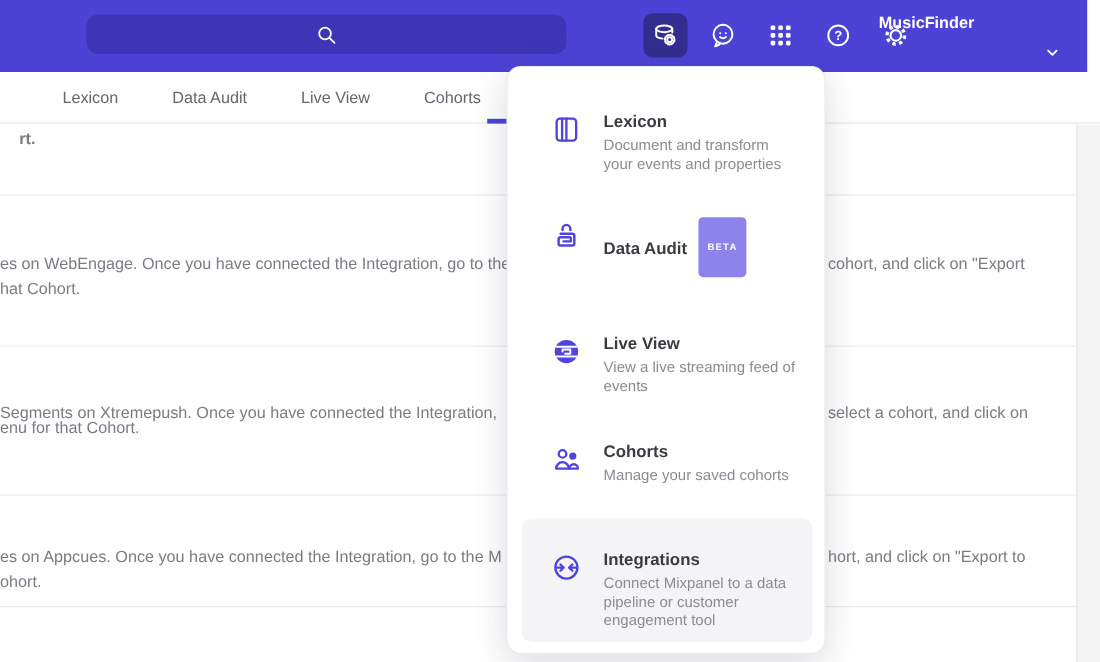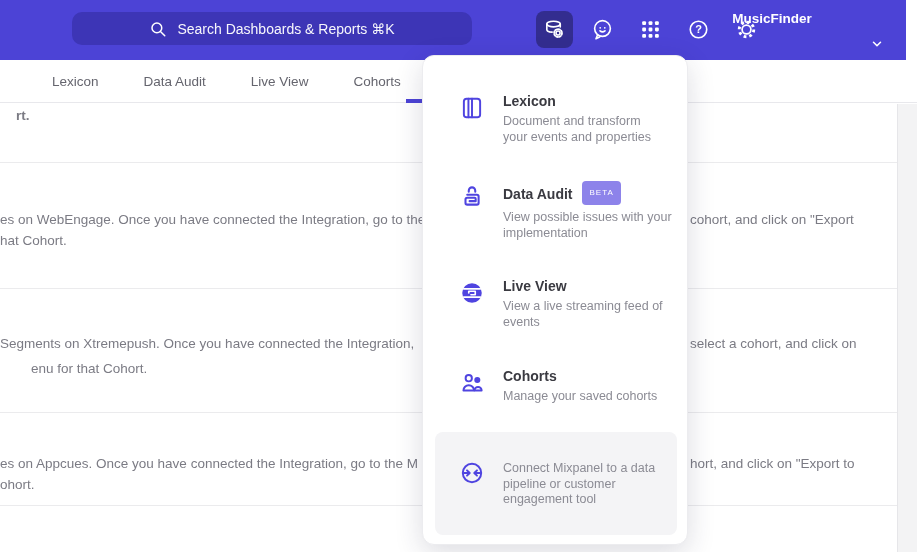--- a/index.html
+++ b/index.html
@@ -39,42 +39,42 @@
     border-left:1px solid #e6e6e9;z-index:2;}
 
   
   .panel{position:absolute;left:422px;top:55px;width:266px;height:490px;background:#fff;border-radius:12px;
     border:1px solid #ececef;box-shadow:0 8px 28px rgba(40,40,70,0.16);z-index:40;}
   .menu-item{position:absolute;left:0;width:266px;display:flex;align-items:flex-start;padding-left:36px;cursor:pointer;}
   .menu-item .mi-icon{width:26px;height:26px;flex:0 0 26px;margin-top:3px;}
   .menu-item .mi-text{margin-left:18px;width:180px;}
   .mi-title-row{display:flex;align-items:center;gap:10px;}
   .mi-title{font-size:14px;font-weight:700;color:#3a3a41;line-height:18px;}
-  .mi-badge{background:var(--badge-bg);color:#fff;font-size:8px;font-weight:400;letter-spacing:1px;
-    padding:8px 7px;border-radius:4px;line-height:8px;transform:translateY(-1px);}
+  .mi-badge{background:var(--badge-bg);color:#fff;font-size:8px;font-weight:700;letter-spacing:1px;
+    padding:21px 7px;border-radius:4px;line-height:8px;transform:translateY(-1px);}
   .mi-desc{margin-top:4px;font-size:12.5px;color:#8b8b94;line-height:15.5px;white-space:pre-line;}
   .highlight{position:absolute;left:12px;top:376px;width:242px;height:103px;background:#f4f4f6;border-radius:8px;}
 </style>
 </head>
 <body>
 
 <div class="stage">
 
   <div class="bg">
     <div class="bg-line" style="left:16px;top:3px;font-weight:bold;">rt.</div>
     <div class="divider" style="top:59px;"></div>
 
     <div class="bg-line" style="left:0;top:107px;">es on WebEngage. Once you have connected the Integration, go to the</div>
     <div class="bg-line" style="left:690px;top:107px;">cohort, and click on "Export</div>
     <div class="bg-line" style="left:0;top:128px;text-align:center;">hat Cohort.</div>
     <div class="divider" style="top:185px;"></div>
 
     <div class="bg-line" style="left:690px;top:231px;">select a cohort, and click on</div>
     <div class="bg-line" style="left:0;top:231px;">Segments on Xtremepush. Once you have connected the Integration,</div>
-    <div class="bg-line" style="left:0;top:256px;margin-left:31px;">enu for that Cohort.</div>
+    <div class="bg-line" style="left:0;top:244px;">enu for that Cohort.</div>
     <div class="divider" style="top:309px;"></div>
 
     <div class="bg-line" style="left:0;top:351px;">es on Appcues. Once you have connected the Integration, go to the M</div>
     <div class="bg-line" style="left:690px;top:351px;">hort, and click on "Export to</div>
     <div class="bg-line" style="left:0;top:372px;">ohort.</div>
     <div class="divider" style="top:402px;"></div>
   </div>
 
   <div class="right-strip"></div>
 
@@ -85,21 +85,20 @@
     <div class="tab">Cohorts</div>
   </div>
   <div class="active-underline"></div>
 
   <div class="header">
     <div class="search-pill">
       <svg width="18" height="18" viewBox="0 0 24 24" fill="none" stroke="#fff" stroke-width="2" stroke-linecap="round">
         <circle cx="10.5" cy="10.5" r="6.5"></circle>
           <line x1="15.6" y1="15.6" x2="21" y2="21"></line>
       </svg>
-      <span>Search Dashboards &amp; Reports ⌘K</span>
     </div>
 
     <div class="hdr-icons">
       <div class="hdr-btn active">
         <svg width="23" height="23" viewBox="0 0 24 24" fill="none" stroke="#fff" stroke-width="1.7" stroke-linecap="round">
           <ellipse cx="11" cy="6.3" rx="7" ry="2.9"></ellipse>
           <path d="M4 6.3v5.6c0 1.5 2.4 2.7 5.5 2.9"></path>
           <path d="M18 6.3v3.1"></path>
           <circle cx="15.7" cy="15.7" r="2.1"></circle>
           <circle cx="15.7" cy="15.7" r="4.1" stroke-width="1.9" stroke-dasharray="1.7 1.5"></circle>
@@ -173,22 +172,20 @@
     <div class="menu-item" style="top:126px;">
       <svg class="mi-icon" viewBox="0 0 24 24" fill="none" stroke="#4f44e0" stroke-width="1.9" stroke-linecap="round" stroke-linejoin="round">
         <path d="M9 6.2V5.2a3 3 0 0 1 6 0v1"></path>
         <path d="M7.6 9h8.9A1.6 1.6 0 0 1 18.1 10.6v5.9a1.6 1.6 0 0 1-1.6 1.6H7.6A1.6 1.6 0 0 1 6 16.5v-3.1a1.6 1.6 0 0 1 1.6-1.6h6.8a1 1 0 0 1 1 1v2.1h-5.6"></path>
       </svg>
       <div class="mi-text">
         <div class="mi-title-row">
           <span class="mi-title">Data Audit</span>
           <span class="mi-badge">BETA</span>
         </div>
-        <div class="mi-desc">View possible issues with your
-implementation</div>
       </div>
     </div>
 
     <div class="menu-item" style="top:221px;">
       <svg class="mi-icon" viewBox="0 0 24 24">
         <circle cx="12" cy="12" r="9" fill="#4f44e0"></circle>
         <g fill="none" stroke="#fff" stroke-width="1.5" stroke-linecap="round" stroke-linejoin="round">
           <path d="M4.2 8.2h15.6"></path>
           <path d="M4.2 15.8h15.6"></path>
           <path d="M9 12v-1.6h6v3.2h-4"></path>
@@ -218,20 +215,23 @@
       </div>
     </div>
 
     <div class="menu-item" style="top:401px;">
       <svg class="mi-icon" viewBox="0 0 24 24" fill="none" stroke="#4f44e0" stroke-width="1.8" stroke-linecap="round" stroke-linejoin="round">
         <path d="M12 3.5a8.5 8.5 0 0 1 8.5 8.5 8.5 8.5 0 0 1-8.5 8.5A8.5 8.5 0 0 1 3.5 12 8.5 8.5 0 0 1 12 3.5"></path>
         <path d="M4.5 12h5.2M7.4 9.6L9.9 12l-2.5 2.4"></path>
         <path d="M19.5 12h-5.2M16.6 9.6L14.1 12l2.5 2.4"></path>
       </svg>
       <div class="mi-text">
+        <div class="mi-title-row">
+          <span class="mi-title">Integrations</span>
+        </div>
         <div class="mi-desc">Connect Mixpanel to a data
 pipeline or customer
 engagement tool</div>
       </div>
     </div>
   </div>
 
 </div>
 
 </body></html>

